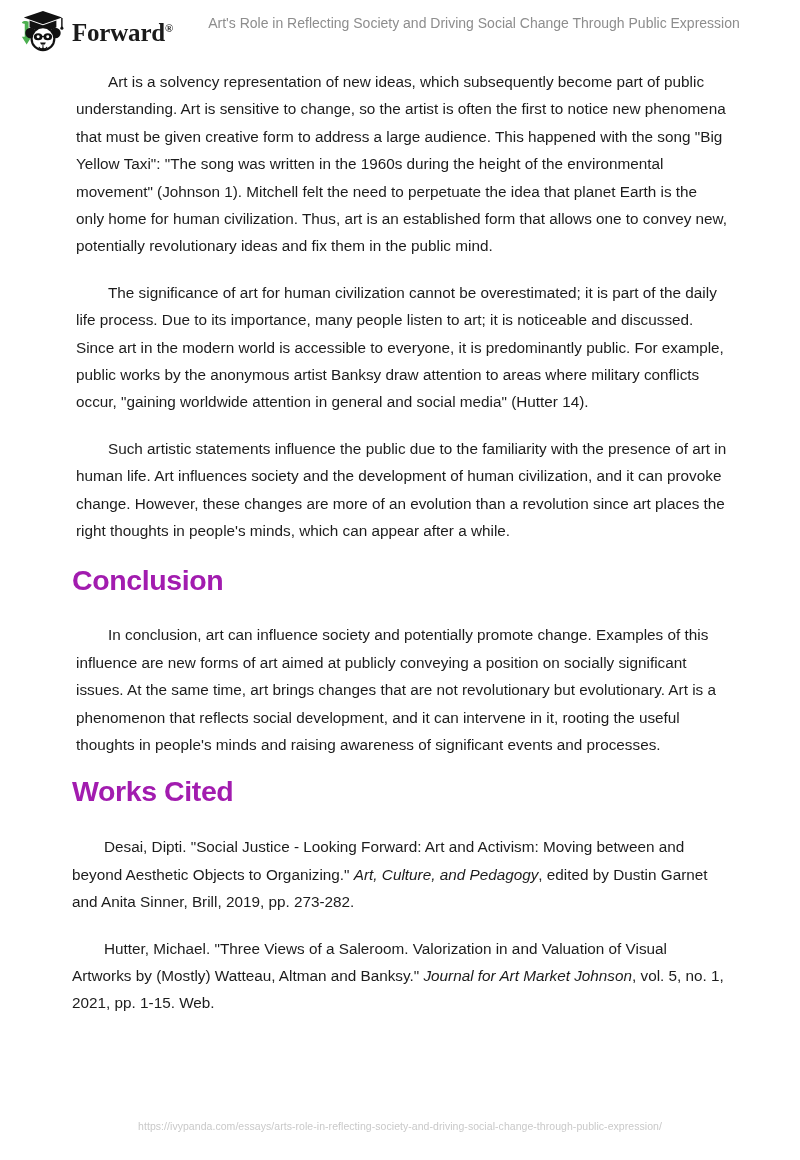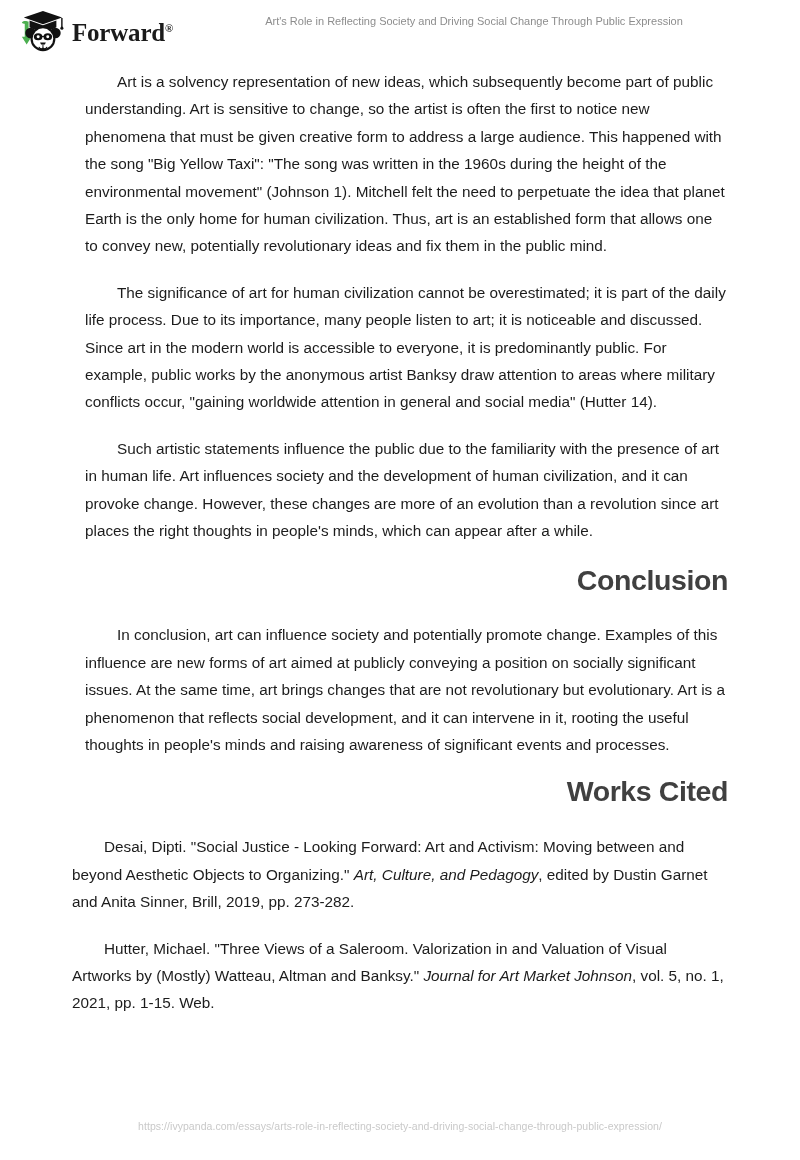--- a/index.html
+++ b/index.html
@@ -55,51 +55,50 @@
     vertical-align: super;
     font-weight: 700;
     color: #1a1a1a;
   }
   .header-title {
     position: absolute;
     left: 160px;
     right: 12px;
     top: 14px;
     text-align: center;
-    font-size: 11px;
+    font-size: 14px;
     color: #8d8d8d;
     line-height: 1.3;
     white-space: nowrap;
   }
 
   
   .content {
     position: absolute;
     left: 72px;
     top: 68px;
     width: 656px;
   }
   p.para {
-    margin: 0 0 19px 13px;
+    margin: 0 0 19px 4px;
     font-size: 15.3px;
     line-height: 27.4px;
     text-indent: 32px;
     color: #1c1c1c;
     text-align: left;
   }
   p.para:last-child { margin-bottom: 0; }
 
   h2.section-heading {
     margin: 21px 0 26px 0;
     font-size: 28.5px;
     line-height: 1.05;
     font-weight: 700;
     letter-spacing: -0.4px;
-    color: #404040;
-    text-align: right;
+    color: #a21caf;
   }
   h2.section-heading.tight-top { margin-top: 16px; }
 
   p.citation {
     margin: 0 0 19px 0;
     font-size: 15.3px;
     line-height: 27.4px;
     text-indent: 32px;
     color: #1c1c1c;
   }

